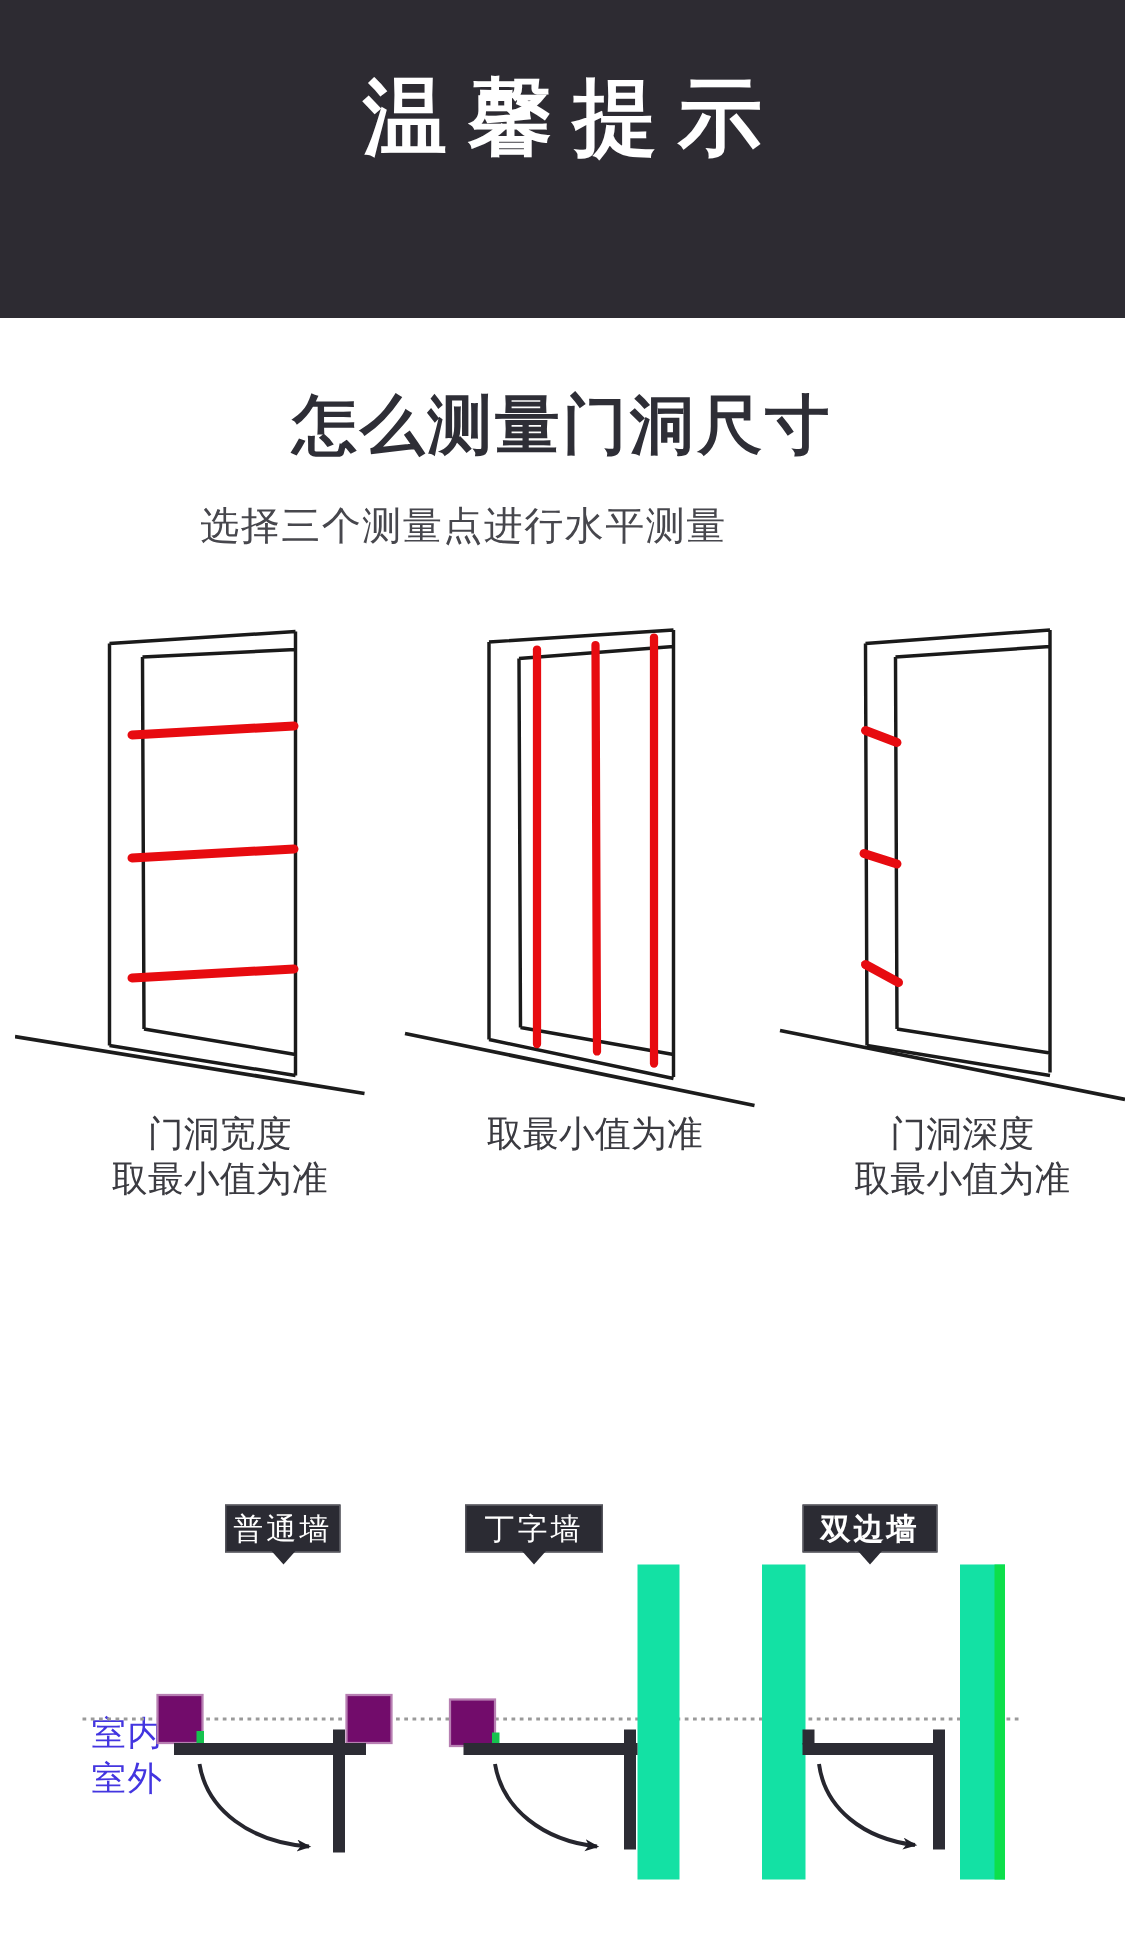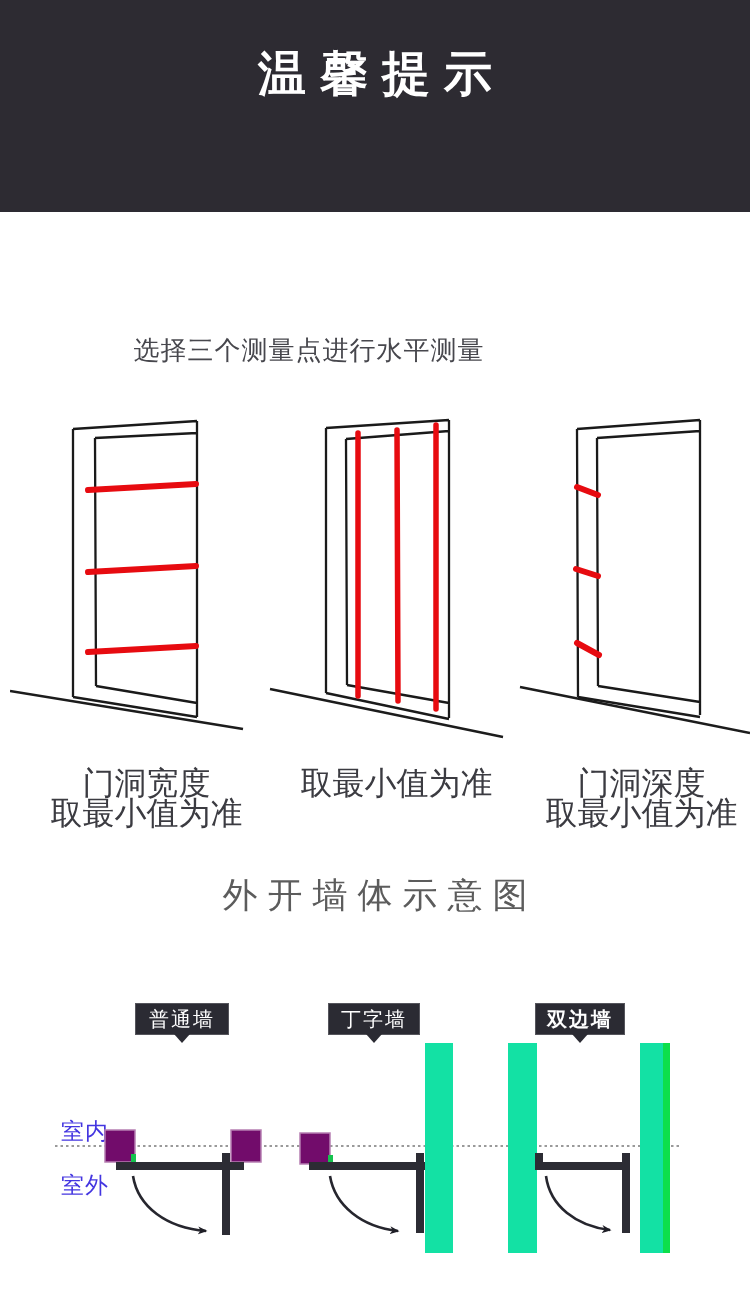--- a/index.html
+++ b/index.html
@@ -7,21 +7,21 @@
     position:relative;width:750px;height:1296px;margin:0 auto;
     background:#ffffff;overflow:hidden;
     font-family:"Liberation Sans","DejaVu Sans",sans-serif;
   }
   
   .hdr{
     position:absolute;left:0;top:0;width:750px;height:212px;
     background:#2d2b32;text-align:center;color:#ffffff;
   }
   .hdr h1{
-    margin:0;padding-top:50px;font-size:48px;line-height:1;
+    margin:0;padding-top:50px;font-size:56px;line-height:1;
     font-weight:900;letter-spacing:14px;text-indent:14px;
   }
   .hdr p{
     margin:16px 0 0 0;font-size:24px;font-weight:700;
     letter-spacing:6px;text-indent:6px;
   }
   
   .m-title{
     position:absolute;left:0;top:255px;width:750px;margin:0;
     text-align:center;font-size:43px;font-weight:800;color:#2e2e36;
@@ -30,22 +30,22 @@
   .m-sub{
     position:absolute;left:0;top:333px;width:618px;margin:0;
     text-align:center;font-size:26px;font-weight:400;color:#47474d;
     letter-spacing:1px;
   }
   .door{position:absolute;top:405px;}
   .door1{left:10px;}
   .door2{left:265px;}
   .door3{left:515px;}
   .cap{
-    position:absolute;top:768px;width:235px;text-align:center;
-    font-size:32px;color:#3b3b41;line-height:30px;
+    position:absolute;top:742px;width:235px;text-align:center;
+    font-size:24px;color:#3b3b41;line-height:30px;
   }
   .cap1{left:29px;} .cap2{left:279px;} .cap3{left:524px;}
   
   .w-title{
     position:absolute;left:0;top:872px;width:750px;margin:0;
     text-align:center;font-size:35px;font-weight:400;color:#5c5c5c;
     letter-spacing:10px;text-indent:10px;
   }
   .w-sub{
     position:absolute;left:0;top:922px;width:750px;margin:0;
@@ -57,39 +57,40 @@
     background:#2b2b33;border:1px solid #55555c;box-sizing:border-box;
     color:#ffffff;font-size:20px;letter-spacing:2px;
     display:flex;align-items:center;justify-content:center;
   }
   .wlabel::after{
     content:"";position:absolute;left:50%;bottom:-9px;
     transform:translateX(-50%);
     border-left:8px solid transparent;border-right:8px solid transparent;
     border-top:9px solid #2b2b33;
   }
-  .wl1{left:135px;width:94px;}
-  .wl2{left:328px;width:92px;align-items:center;}
+  .wl1{left:150px;width:77px;}
+  .wl2{left:310px;width:92px;align-items:center;}
   .wl3{left:535px;width:90px;font-weight:bold;}
   .io{
     position:absolute;left:61px;font-size:23px;color:#4335e0;
     letter-spacing:1px;
   }
-  .io1{top:1116px;} .io2{top:1170px;}
+  .io1{top:1140px;} .io2{top:1170px;}
   .wallsvg{position:absolute;left:0;top:960px;}
 </style>
 </head>
 <body>
 
 <div class="page">
 
   <header class="hdr">
     <h1>温馨提示</h1>
   </header>
 
+  <h2 class="m-title">怎么测量门洞尺寸</h2>
   <p class="m-sub">选择三个测量点进行水平测量</p>
 
   <svg class="door door1" width="235" height="330" viewBox="0 0 235 330">
     <path d="M0,286 L233,324" stroke="#1c1c1c" stroke-width="2.5" fill="none"></path>
     <path d="M63,24 L187,16 M63,24 L63,292 M187,16 L187,312 M85,33 L187,28 M85,33 L86,281 M86,281 L187,298 M63,292 L187,312" stroke="#1a1a1a" stroke-width="2.3" fill="none" stroke-linejoin="round"></path>
     <path d="M78,85 L186,79" stroke="#e70b10" stroke-width="6" stroke-linecap="round"></path>
     <path d="M78,167 L186,161" stroke="#e70b10" stroke-width="6" stroke-linecap="round"></path>
     <path d="M78,247 L186,241" stroke="#e70b10" stroke-width="6" stroke-linecap="round"></path>
   </svg>
 
@@ -114,21 +115,20 @@
     <div>取最小值为准</div>
   </div>
   <div class="cap cap2">
     <div>取最小值为准</div>
   </div>
   <div class="cap cap3">
     <div>门洞深度</div>
     <div>取最小值为准</div>
   </div>
 
-  <h2 class="w-title">外开墙体示意图</h2>
 
   <div class="wlabel wl1">
     <span>普通墙</span>
   </div>
   <div class="wlabel wl2">
     <span>丁字墙</span>
   </div>
   <div class="wlabel wl3">
     <span>双边墙</span>
   </div>

